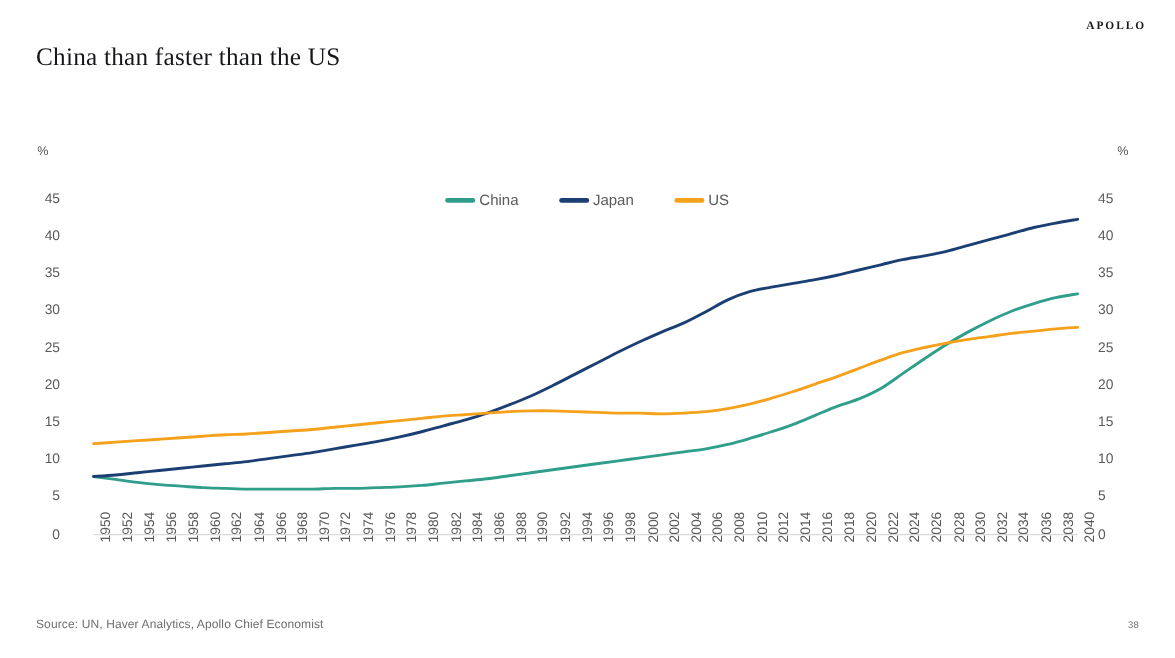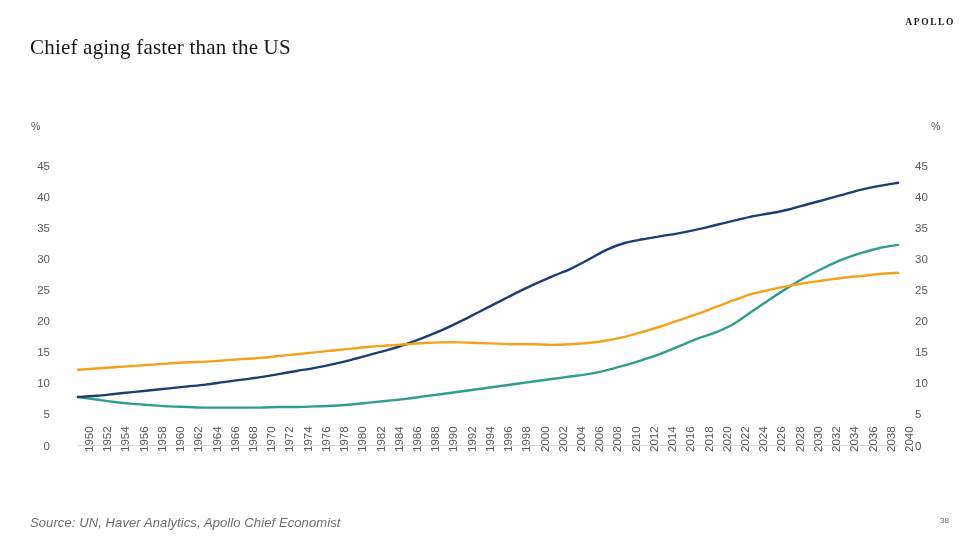--- a/index.html
+++ b/index.html
@@ -119,45 +119,58 @@
     position: absolute;
     left: 0;
     top: 0;
   }
 
   
   #source-note {
     position: absolute;
     left: 30px;
     top: 515px;
-    font-size: 13px;
+    font-size: 10px;
     color: #6d6e71;
     letter-spacing: 0.1px;
-    font-style: italic;
   }
   #page-number {
     position: absolute;
     right: 30px;
     top: 516px;
     font-size: 8px;
     color: #6d6e71;
   }
 </style>
 </head>
 <body>
 
 <div id="brand-logo">APOLLO</div>
-<div id="slide-title">Chief aging faster than the US</div>
+<div id="slide-title">China than faster than the US</div>
 
 <div id="chart-area">
 
   <div class="axis-unit-label" id="axis-unit-left">%</div>
   <div class="axis-unit-label" id="axis-unit-right">%</div>
 
 
+  <div id="legend">
+      <div class="legend-item">
+        <span class="legend-swatch" style="background: rgb(47, 158, 138);"></span>
+        <span class="legend-label">China</span>
+      </div>
+      <div class="legend-item">
+        <span class="legend-swatch" style="background: rgb(27, 63, 115);"></span>
+        <span class="legend-label">Japan</span>
+      </div>
+      <div class="legend-item">
+        <span class="legend-swatch" style="background: rgb(245, 161, 27);"></span>
+        <span class="legend-label">US</span>
+      </div>
+    </div>
 
   <div id="ytick-layer">
       <div class="ytick left" style="top: 439.5px;">0</div>
       <div class="ytick right" style="top: 439.5px;">0</div>
       <div class="ytick left" style="top: 408.444px;">5</div>
       <div class="ytick right" style="top: 408.444px;">5</div>
       <div class="ytick left" style="top: 377.389px;">10</div>
       <div class="ytick right" style="top: 377.389px;">10</div>
       <div class="ytick left" style="top: 346.333px;">15</div>
       <div class="ytick right" style="top: 346.333px;">15</div>

